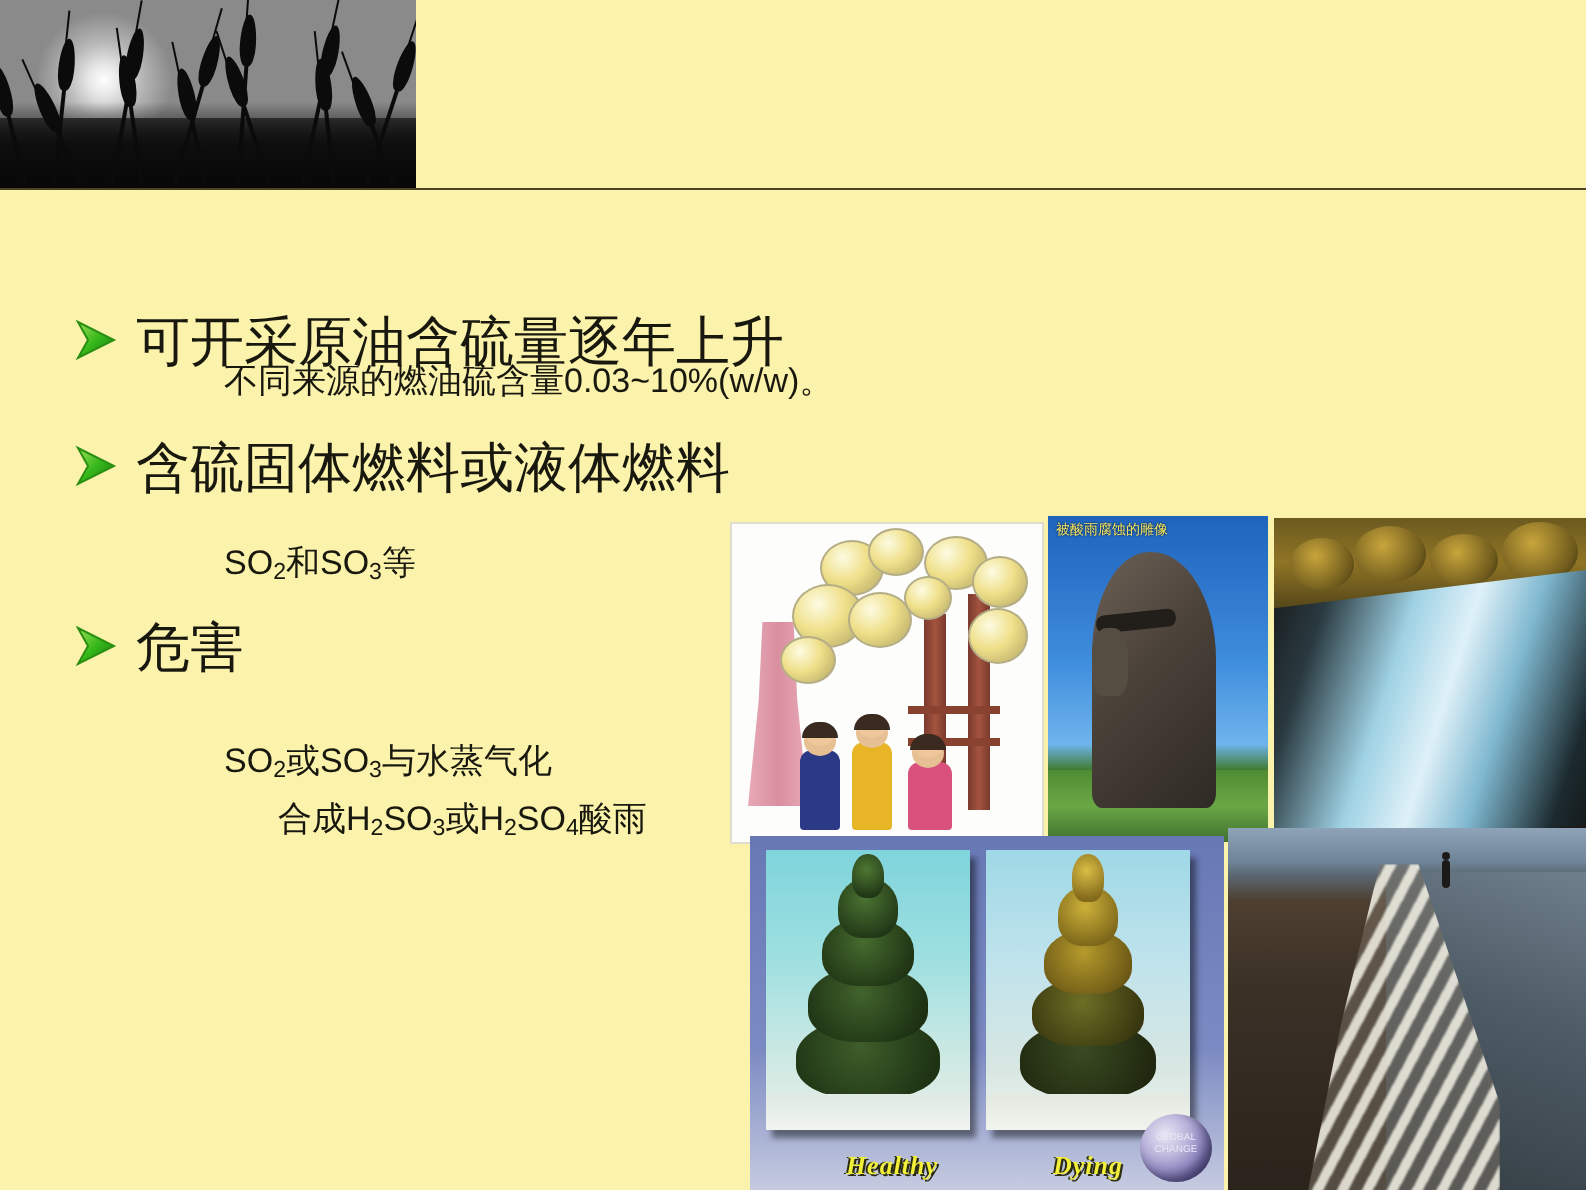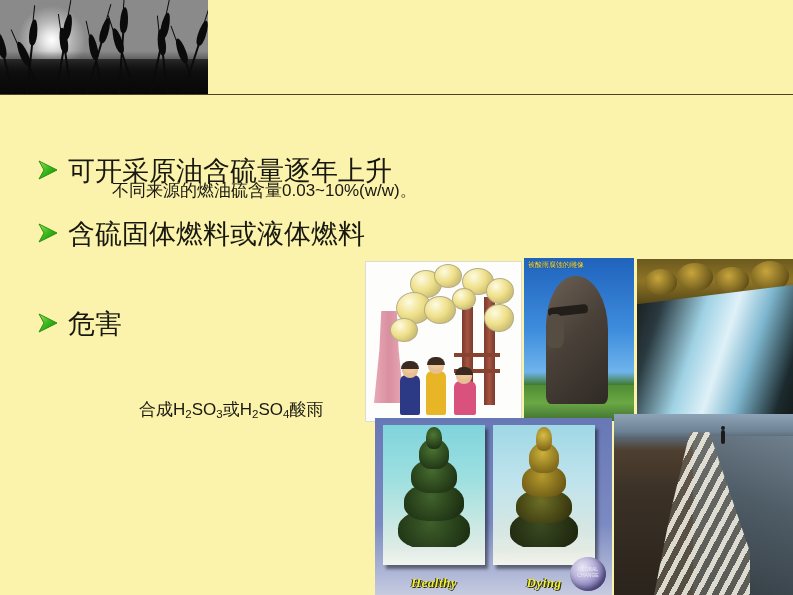--- a/index.html
+++ b/index.html
@@ -314,21 +314,21 @@
     width: 102px;
     text-align: center;
     font-family: "Liberation Serif", "DejaVu Serif", serif;
     font-style: italic;
     font-weight: bold;
     font-size: 13px;
     color: #f2ef3a;
     text-shadow: 1px 1px 0 #2b2b10, -1px 0 0 #2b2b10;
     letter-spacing: 0.5px;
   }
-  #lbl-healthy { left: 8px; }
+  #lbl-healthy { left: 20px; }
   #lbl-dying { left: 118px; }
   .globe-badge {
     position: absolute;
     right: 6px; bottom: 4px;
     width: 36px; height: 34px;
     border-radius: 50%;
     background: radial-gradient(circle at 35% 30%, #e9e6f5 0%, #b9b3da 35%, #6b62a8 75%, #3b3470 100%);
     box-shadow: inset -3px -3px 5px rgba(0,0,0,0.35);
   }
   .globe-badge span {
@@ -427,30 +427,36 @@
 
     <div class="bullet-row" id="b2">
       <span class="arrow-marker">
         <svg width="26" height="30" viewBox="0 0 26 30">
           <path d="M3 6 L21 15 L3 24 L8 15 Z" fill="url(#gA)" stroke="#2a8f12" stroke-width="1"></path>
         </svg>
       </span>
       <span class="bullet-text">含硫固体燃料或液体燃料</span>
     </div>
 
+    <div class="sub-text sans" id="s2">
+      <span>SO</span><sub>2</sub><span>和SO</span><sub>3</sub><span>等</span>
+    </div>
 
     <div class="bullet-row" id="b3">
       <span class="arrow-marker">
         <svg width="26" height="30" viewBox="0 0 26 30">
           <path d="M3 6 L21 15 L3 24 L8 15 Z" fill="url(#gA)" stroke="#2a8f12" stroke-width="1"></path>
         </svg>
       </span>
       <span class="bullet-text">危害</span>
     </div>
 
+    <div class="sub-text sans" id="s3a">
+      <span>SO</span><sub>2</sub><span>或SO</span><sub>3</sub><span>与水蒸气化</span>
+    </div>
 
     <div class="sub-text sans" id="s3b">
       <span>合成H</span><sub>2</sub><span>SO</span><sub>3</sub><span>或H</span><sub>2</sub><span>SO</span><sub>4</sub><span>酸雨</span>
     </div>
   </div>
 
   <div class="collage">
 
     <div class="photo" id="p-smoke">
       <div class="cool-tower"></div>

